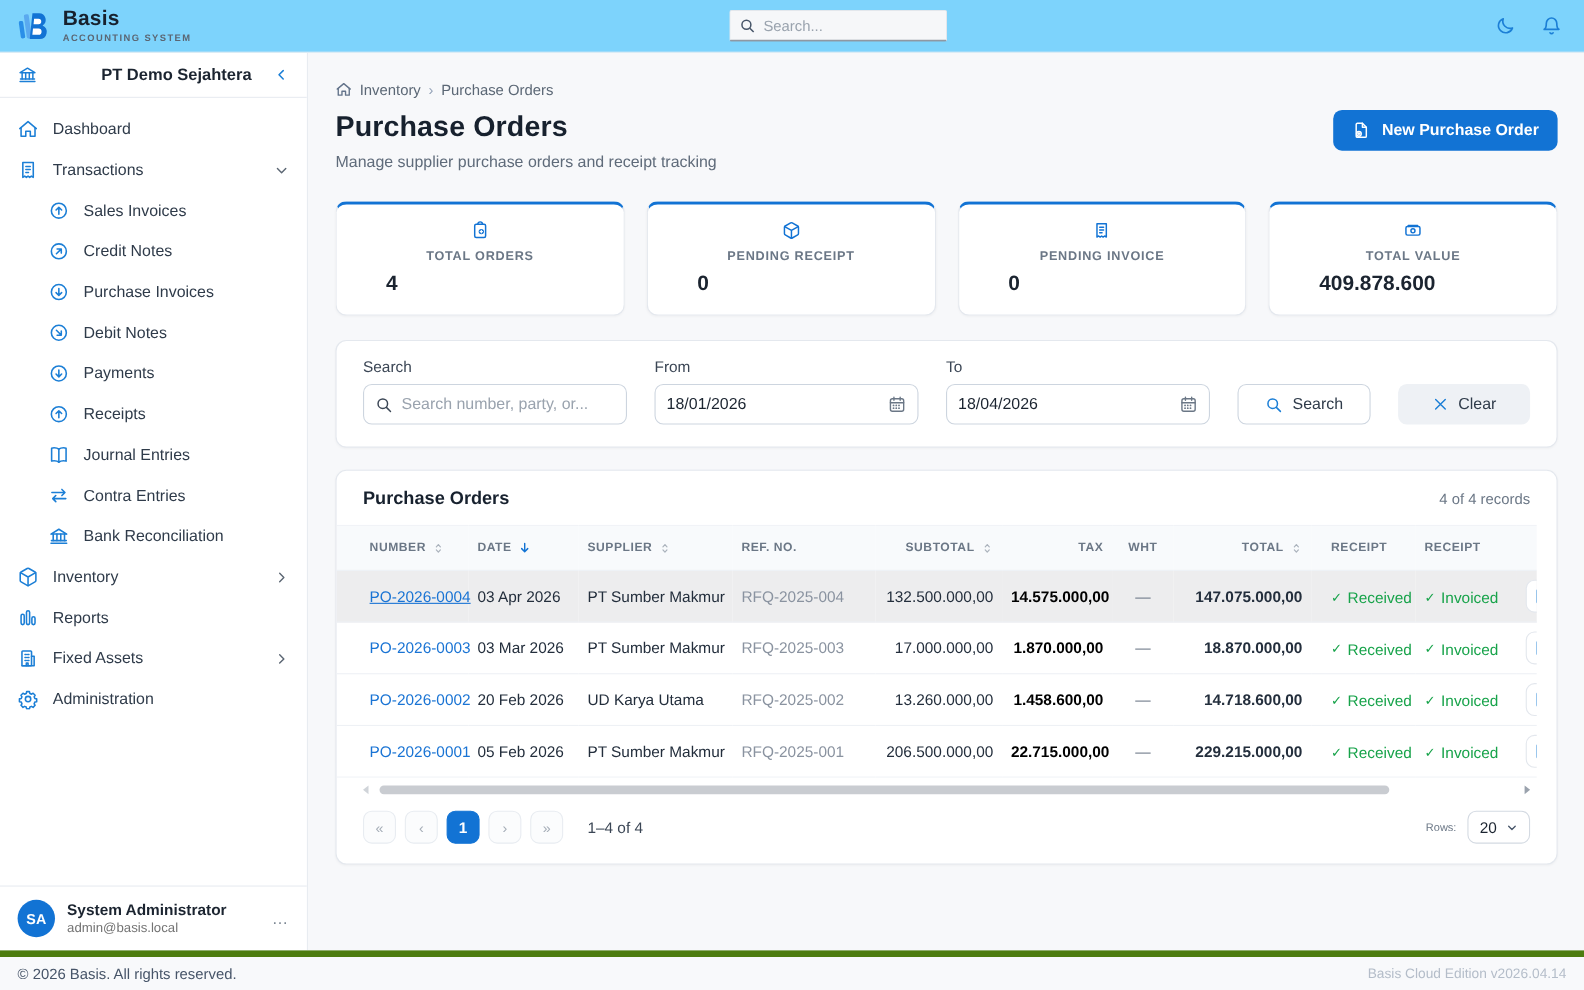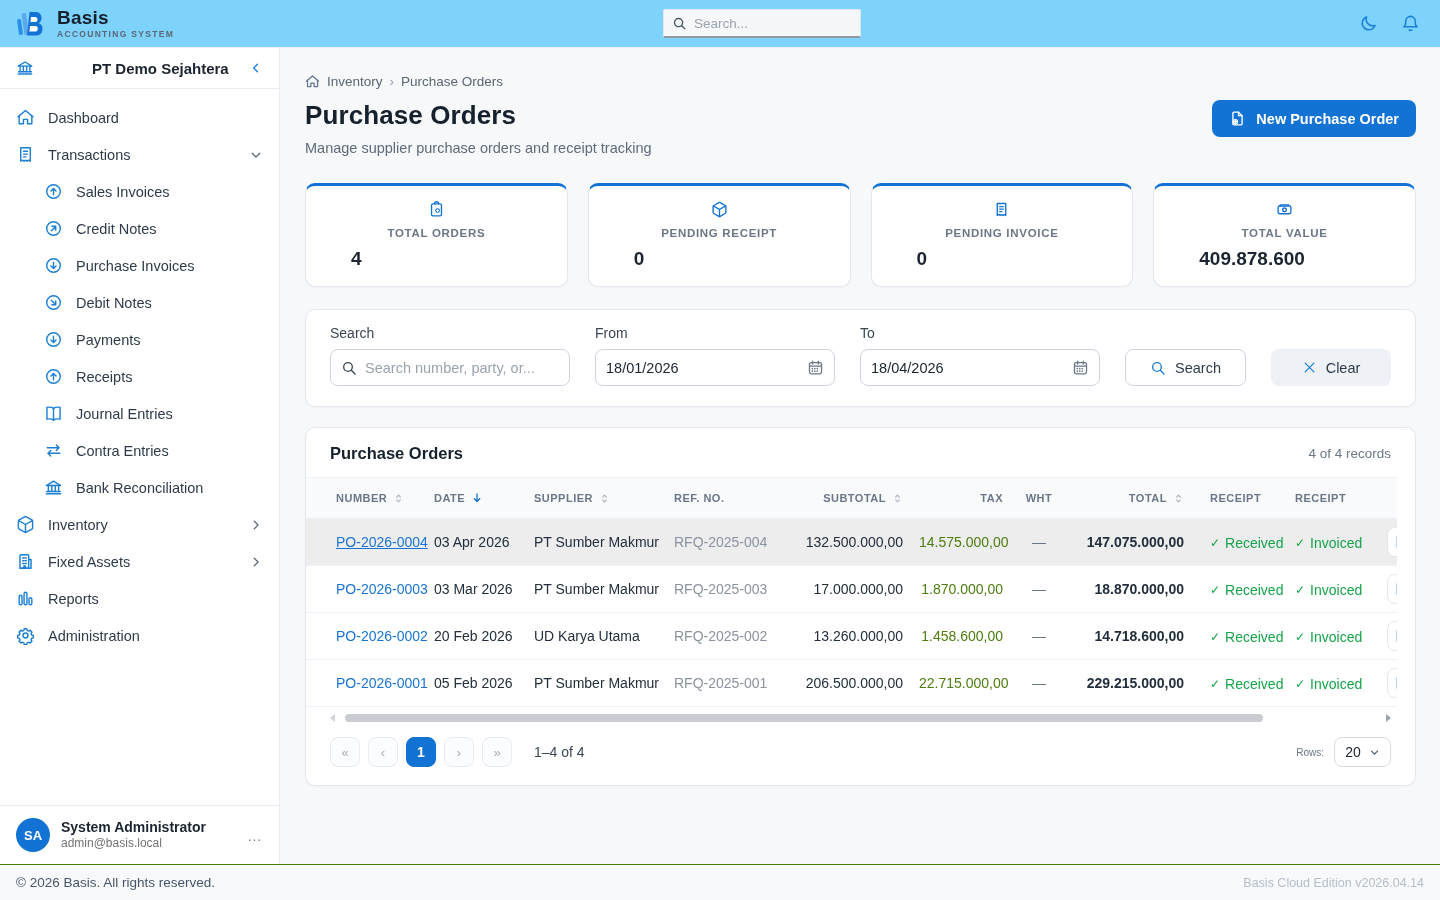--- a/index.html
+++ b/index.html
@@ -86,21 +86,21 @@
   thead th.num .th-inner { justify-content:flex-end; }
   thead th.ctr .th-inner { justify-content:center; }
   tbody td { height:47px; border-bottom:1px solid #eef1f5; font-size:14px; color:#232e3c; padding:0 8px; white-space:nowrap; }
   tbody td:first-child { padding-left:30px; }
   tbody tr.hl td { background:#ededee; }
   td.num { text-align:right; }
   td.ctr { text-align:center; color:#6b7786; }
   .po-link { color:#1a74d4; text-decoration:none; font-weight:500; }
   .po-link.u { text-decoration:underline; }
   .ref { color:#8a93a0; }
-  .tax { color:#4d7c0f; }
+  .tax { color:#000000;font-weight:bold; }
   .total { font-weight:600; }
   .status { color:#17a34a; display:inline-flex; align-items:center; gap:5px; font-size:14px; }
   .status .chk { font-size:12px; }
   .act-btn { width:30px; height:30px; border:1px solid #e3e7ed; border-radius:8px; background:#fff; color:#1c7fd6; display:inline-flex; align-items:center; justify-content:center; cursor:pointer; margin-right:8px; vertical-align:middle; }
 
   
   .hscroll { display:flex; align-items:center; height:12px; margin:5px 24px 0 24px; gap:4px; }
   .hs-arrow { width:0; height:0; border-top:4px solid transparent; border-bottom:4px solid transparent; }
   .hs-left { border-right:5px solid #d0d4d9; }
   .hs-right { border-left:5px solid #9aa2ad; margin-left:auto; }
@@ -111,21 +111,21 @@
   .pagination { display:flex; align-items:center; padding:13px 24px 18px; }
   .pg-btn { width:30px; height:30px; border:1px solid #e8ecf1; border-radius:8px; background:#fbfcfd; color:#a6aeb8; font-size:13px; display:flex; align-items:center; justify-content:center; margin-right:8px; cursor:pointer; font-family:inherit; }
   .pg-btn.active { background:#1273d4; border-color:#1273d4; color:#fff; font-weight:700; font-size:14px; }
   .pg-range { font-size:14px; color:#3b4655; margin-left:14px; }
   .pg-right { margin-left:auto; display:flex; align-items:center; gap:10px; }
   .pg-rows-label { font-size:10px; color:#6b7786; }
   .select { width:57px; height:30px; border:1px solid #d4dae2; border-radius:8px; background:#fff; display:flex; align-items:center; justify-content:center; gap:8px; font-size:14px; color:#1b2430; cursor:pointer; }
   .select .sv { color:#475569; display:flex; }
 
   
-  .footer { height:36px; flex:0 0 36px; background:#f8f9fb; border-top:1px solid #4d7c0f; display:flex; align-items:center; justify-content:space-between; padding:0 16px; }
+  .footer { height:36px; flex:0 0 36px; background:#f8f9fb; border-top:6px solid #4d7c0f; display:flex; align-items:center; justify-content:space-between; padding:0 16px; }
   .footer-left { font-size:13.5px; color:#475569; }
   .footer-right { font-size:12.5px; color:#b4bdc9; }
 
   svg { display:block; }
 </style>
 </head>
 <body>
 
 <div class="app">
 
@@ -312,41 +312,41 @@
           <span class="nav-label">Inventory</span>
           <span class="chev">
               <svg width="14" height="14" viewBox="0 0 24 24" fill="none" stroke="currentColor" stroke-width="2.2" stroke-linecap="round" stroke-linejoin="round">
                 <path d="M9 5.5l6.5 6.5L9 18.5"></path>
               </svg>
             </span>
         </div>
         <div class="nav-item">
           <span class="nico">
               <svg width="19" height="19" viewBox="0 0 24 24" fill="none" stroke="currentColor" stroke-width="1.8" stroke-linecap="round" stroke-linejoin="round">
+                <rect x="4" y="8" width="3.6" height="12" rx="1.8"></rect>
+                <rect x="10.2" y="4" width="3.6" height="16" rx="1.8"></rect>
+                <rect x="16.4" y="11" width="3.6" height="9" rx="1.8"></rect>
+              </svg>
+            </span>
+          <span class="nav-label">Reports</span>
+        </div>
+        <div class="nav-item">
+          <span class="nico">
+              <svg width="19" height="19" viewBox="0 0 24 24" fill="none" stroke="currentColor" stroke-width="1.8" stroke-linecap="round" stroke-linejoin="round">
                 <rect x="5" y="3.5" width="11" height="17" rx="1"></rect>
                 <path d="M16 9.5h3v11H5"></path>
                 <path d="M8.5 7.5h1.5M11.5 7.5H13M8.5 11h1.5M11.5 11H13M8.5 14.5h1.5M11.5 14.5H13M10 20.5v-3h2v3"></path>
               </svg>
             </span>
           <span class="nav-label">Fixed Assets</span>
           <span class="chev">
               <svg width="14" height="14" viewBox="0 0 24 24" fill="none" stroke="currentColor" stroke-width="2.2" stroke-linecap="round" stroke-linejoin="round">
                 <path d="M9 5.5l6.5 6.5L9 18.5"></path>
               </svg>
             </span>
-        </div>
-        <div class="nav-item">
-          <span class="nico">
-              <svg width="19" height="19" viewBox="0 0 24 24" fill="none" stroke="currentColor" stroke-width="1.8" stroke-linecap="round" stroke-linejoin="round">
-                <rect x="4" y="8" width="3.6" height="12" rx="1.8"></rect>
-                <rect x="10.2" y="4" width="3.6" height="16" rx="1.8"></rect>
-                <rect x="16.4" y="11" width="3.6" height="9" rx="1.8"></rect>
-              </svg>
-            </span>
-          <span class="nav-label">Reports</span>
         </div>
         <div class="nav-item">
           <span class="nico">
               <svg width="19" height="19" viewBox="0 0 24 24" fill="none" stroke="currentColor" stroke-width="1.8" stroke-linecap="round" stroke-linejoin="round">
                 <path d="M10.4 3.5h3.2l.5 2.1 1.9.8 1.8-1.1 2.3 2.3-1.1 1.8.8 1.9 2.1.5v3.2l-2.1.5-.8 1.9 1.1 1.8-2.3 2.3-1.8-1.1-1.9.8-.5 2.1h-3.2l-.5-2.1-1.9-.8-1.8 1.1-2.3-2.3 1.1-1.8-.8-1.9-2.1-.5v-3.2l2.1-.5.8-1.9-1.1-1.8 2.3-2.3 1.8 1.1 1.9-.8z"></path>
                 <circle cx="12" cy="12" r="3.1"></circle>
               </svg>
             </span>
           <span class="nav-label">Administration</span>
         </div>

